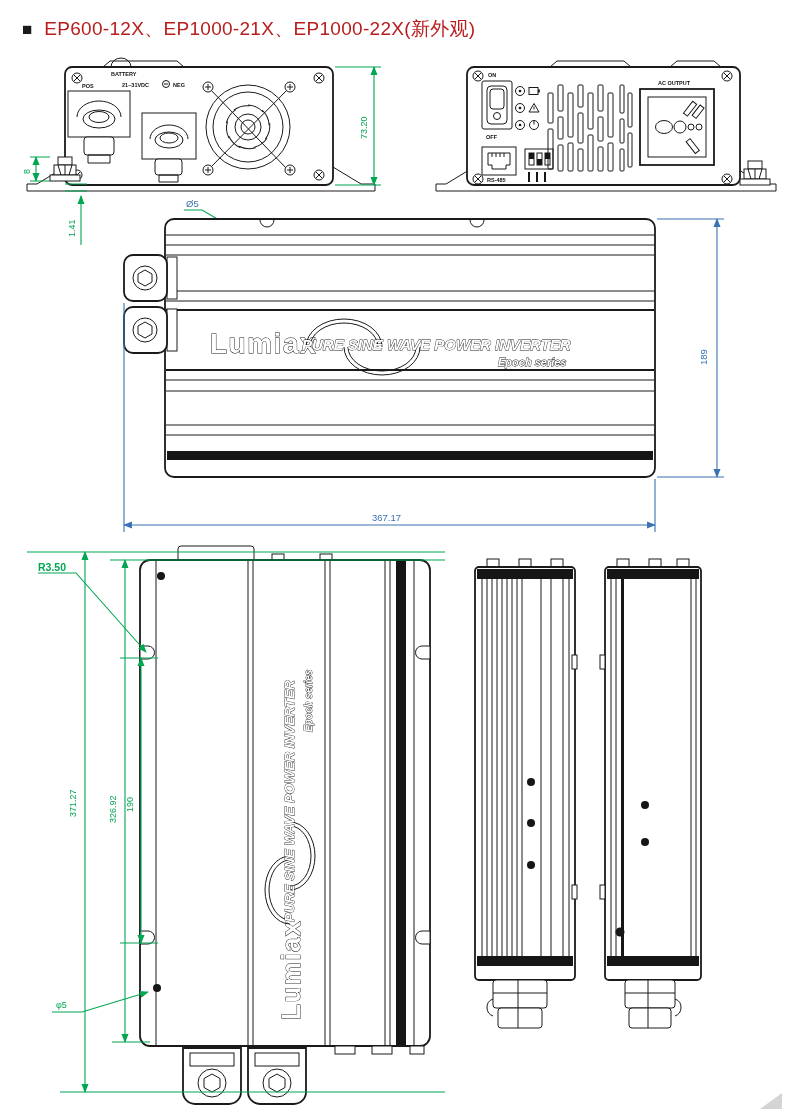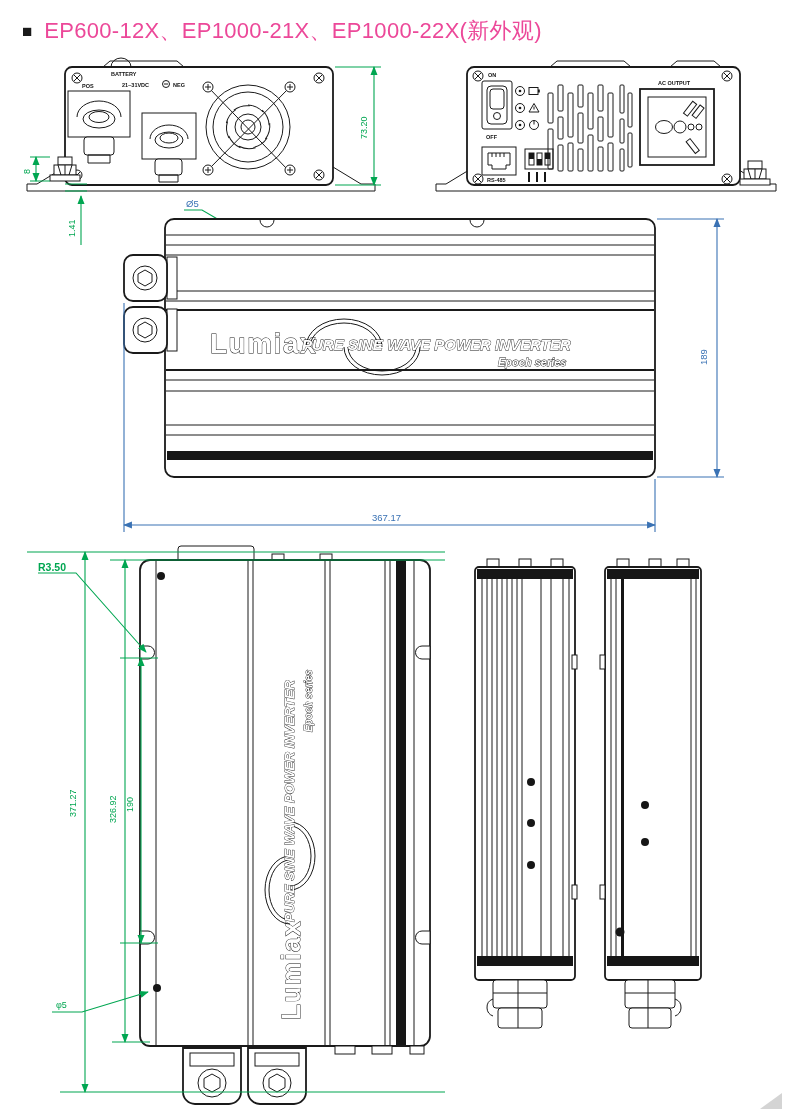--- a/index.html
+++ b/index.html
@@ -1,20 +1,20 @@
 <!DOCTYPE html>
 <html><head>
 <meta charset="utf-8">
 <style>
   html,body{margin:0;padding:0;background:#fff;}
   #stage{position:relative;width:790px;height:1115px;background:#fff;overflow:hidden;
          font-family:"Liberation Sans",sans-serif;}
   #hdr{position:absolute;top:16px;left:22px;display:flex;align-items:center;gap:12px;}
   #hdr .bullet{font-size:17px;color:#1a1a1a;line-height:1;}
-  #hdr .ttl{font-size:22px;color:#ec4899;letter-spacing:.3px;text-align:right;}
+  #hdr .ttl{font-size:19px;color:#b91c1c;letter-spacing:.3px;text-align:right;}
   svg{position:absolute;overflow:visible;}
   .ln{fill:none;stroke:#1a1a1a;stroke-width:1;}
   .ln2{fill:none;stroke:#1a1a1a;stroke-width:1.8;}
   .fw{fill:#fff;stroke:#1a1a1a;stroke-width:1;}
   .fw2{fill:#fff;stroke:#1a1a1a;stroke-width:1.8;}
   .fb{fill:#161616;stroke:none;}
   .dg{stroke:#00A651;stroke-width:1.1;fill:none;}
   .db{stroke:#3A72B4;stroke-width:1.1;fill:none;}
   .tg{fill:#00A651;font-size:9px;}
   .tgb{fill:#00A651;font-size:10.5px;font-weight:bold;}

